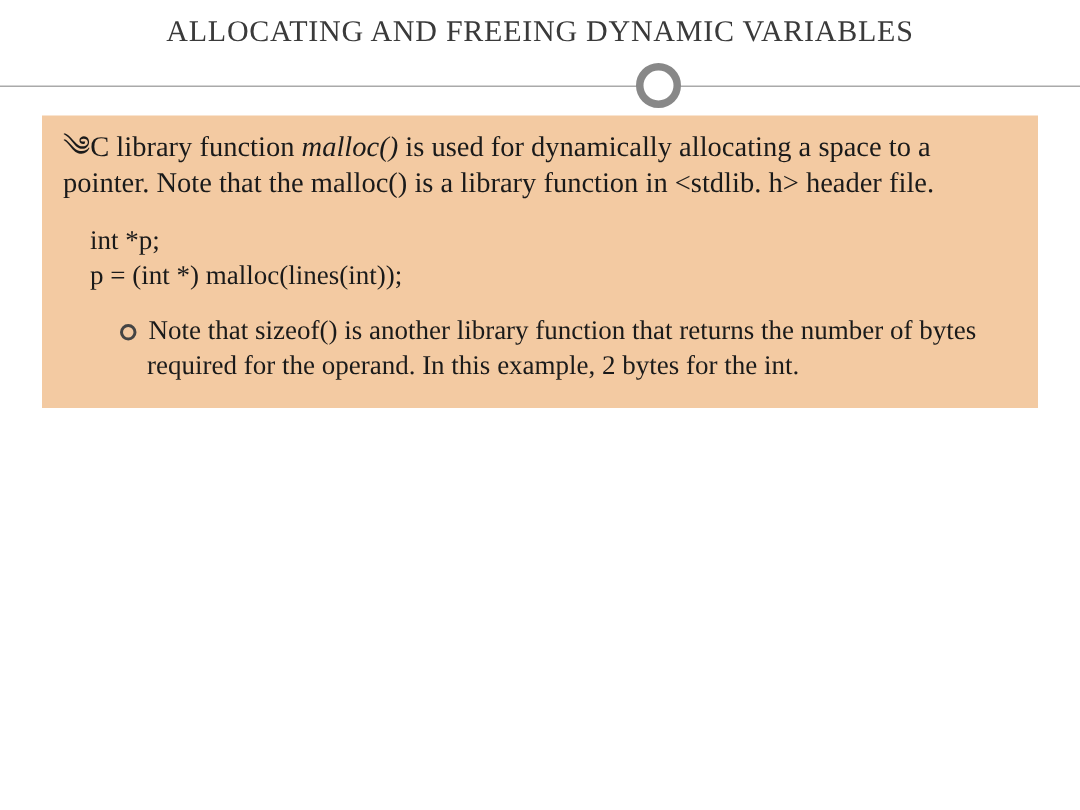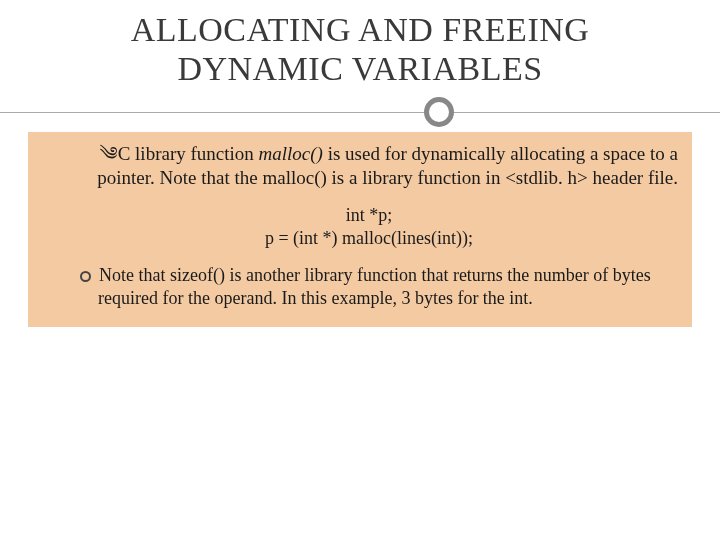--- a/index.html
+++ b/index.html
@@ -11,21 +11,21 @@
     position: relative;
     overflow: hidden;
   }
   .slide {
     width: 100%;
     height: 100%;
     position: relative;
   }
   .title {
     text-align: center;
-    font-size: 34px;
+    font-size: 20px;
     font-weight: normal;
     color: #3a3a3a;
     letter-spacing: 0.5px;
     padding: 10px 60px 6px 60px;
     line-height: 1.15;
     font-family: Georgia, serif;
   }
   .divider-wrap {
     position: relative;
     height: 32px;
@@ -54,33 +54,31 @@
     background: #f3caa2;
     margin: 4px 28px 20px 28px;
     padding: 10px 14px 18px 14px;
     color: #1a1a1a;
   }
   .bullet-l1 {
     font-size: 19px;
     line-height: 1.25;
     margin-bottom: 2px;
     font-family: Georgia, serif;
-    text-align: right;
   }
   .bullet-l1 .bicon {
     font-family: Arial, sans-serif;
     display: inline;
   }
   .italic { font-style: italic; }
   .code-block {
     font-size: 18px;
     line-height: 1.3;
     margin: 14px 0 14px 18px;
     font-family: Georgia, serif;
-    text-align: center;
   }
   .sub-bullet {
     font-size: 18px;
     line-height: 1.25;
     margin-left: 38px;
     text-indent: -18px;
     padding-left: 18px;
     font-family: Georgia, serif;
   }
   .sub-bullet .sicon {
@@ -111,18 +109,18 @@
       <span class="bicon">༄</span><span>C library function </span><span class="italic">malloc()</span><span> is used for dynamically allocating a space to a pointer. Note that the malloc() is a library function in &lt;stdlib. h&gt; header file.</span>
     </p>
 
 
     <div class="code-block">
       <div>int *p;</div>
       <div>p = (int *) malloc(lines(int));</div>
     </div>
 
     <p class="sub-bullet">
-      <span class="sicon"></span><span>Note that sizeof() is another library function that returns the number of bytes required for the operand. In this example, 3 bytes for the int.</span>
+      <span class="sicon"></span><span>Note that sizeof() is another library function that returns the number of bytes required for the operand. In this example, 2 bytes for the int.</span>
     </p>
 
   </div>
 
 </div>
 
 </body></html>

